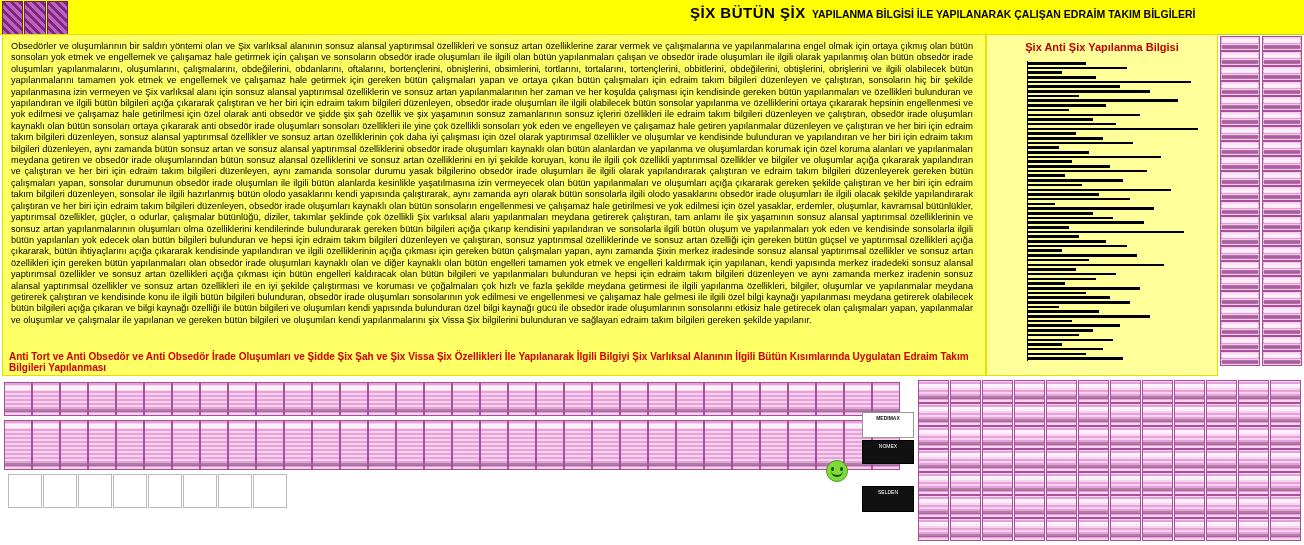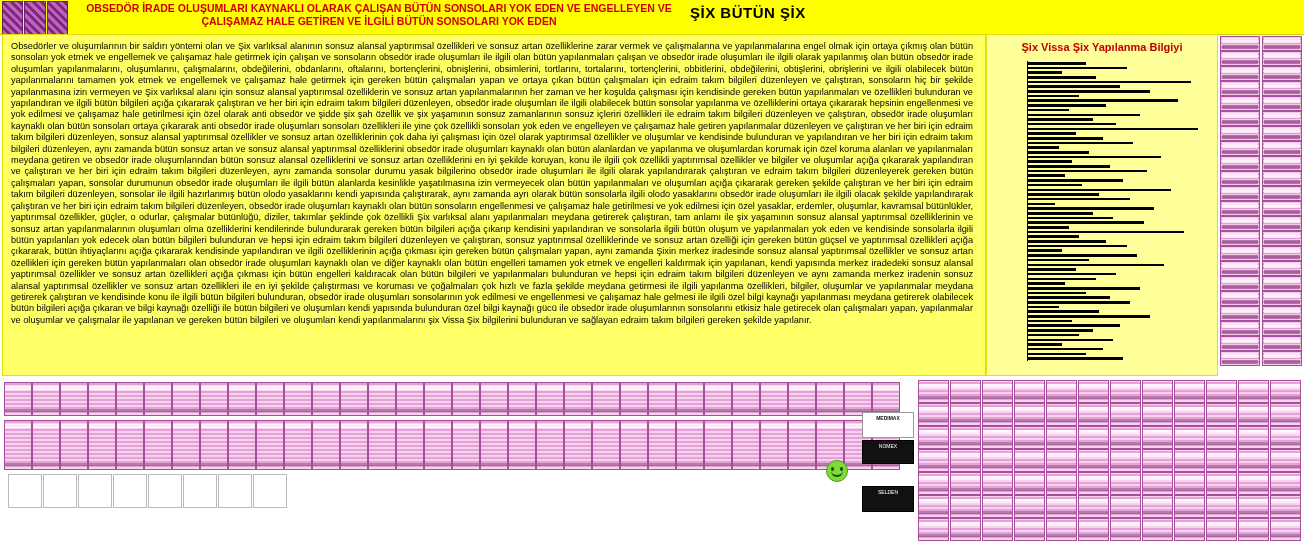--- a/index.html
+++ b/index.html
@@ -62,30 +62,31 @@
 <body>
 
 <div class="page">
 
   <div class="topbar">
     <div class="logo-thumbs">
       <div class="th"></div>
       <div class="th"></div>
       <div class="th"></div>
     </div>
-    <div class="top-title-left">OBSEDÖR İRADE OLUŞUMLARI KAYNAKLI OLARAK ÇALIŞAN BÜTÜN SONSOLARI YOK EDEN VE ENGELLEYEN VE ÇALIŞAMAZ HALE GETİREN VE İLGİLİ BÜTÜN SONSOLARI YOK EDEN</div>
     <div class="top-title-mid">ŞİX BÜTÜN ŞİX</div>
+    <div class="top-title-right">YAPILANMA BİLGİSİ İLE YAPILANARAK ÇALIŞAN EDRAİM TAKIM BİLGİLERİ</div>
   </div>
 
   <div class="doc-panel">
     <div class="doc-body">Obsedörler ve oluşumlarının bir saldırı yöntemi olan ve Şix varlıksal alanının sonsuz alansal yaptırımsal özellikleri ve sonsuz artan özelliklerine zarar vermek ve çalışmalarına ve yapılanmalarına engel olmak için ortaya çıkmış olan bütün sonsoları yok etmek ve engellemek ve çalışamaz hale getirmek için çalışan ve sonsoların obsedör irade oluşumları ile ilgili olan bütün yapılanmaları çalışan ve obsedör irade oluşumları ile ilgili olarak yapılanmış olan bütün obsedör irade oluşumları yapılanmalarını, oluşumlarını, çalışmalarını, obdeğilerini, obdanlarını, oftalarını, bortençlerini, obnişlerini, obsimlerini, tortlarını, tortalarını, tortençlerini, obbitlerini, obdeğilerini, obtişlerini, obrişlerini ve ilgili olabilecek bütün yapılanmalarını tamamen yok etmek ve engellemek ve çalışamaz hale getirmek için gereken bütün çalışmaları yapan ve ortaya çıkan bütün çalışmaları için edraim takım bilgileri düzenleyen ve çalıştıran, sonsoların hiç bir şekilde yapılanmasına izin vermeyen ve Şix varlıksal alanı için sonsuz alansal yaptırımsal özelliklerin ve sonsuz artan yapılanmalarının her zaman ve her koşulda çalışması için kendisinde gereken bütün yapılanmaları ve özellikleri bulunduran ve yapılandıran ve ilgili bütün bilgileri açığa çıkararak çalıştıran ve her biri için edraim takım bilgileri düzenleyen, obsedör irade oluşumları ile ilgili olabilecek bütün sonsolar yapılanma ve özelliklerini ortaya çıkararak hepsinin engellenmesi ve yok edilmesi ve çalışamaz hale getirilmesi için özel olarak anti obsedör ve şidde şix şah özellik ve şix yaşamının sonsuz zamanlarının sonsuz içleriri özellikleri ile edraim takım bilgileri düzenleyen ve çalıştıran, obsedör irade oluşumları kaynaklı olan bütün sonsoları ortaya çıkararak anti obsedör irade oluşumları sonsoları özellikleri ile yine çok özellikli sonsoları yok eden ve engelleyen ve çalışamaz hale getiren yapılanmalar düzenleyen ve çalıştıran ve her biri için edraim takım bilgileri düzenleyen, sonsuz alansal yaptırımsal özellikler ve sonsuz artan özelliklerinin çok daha iyi çalışması için özel olarak yaptırımsal özellikler ve oluşumlar ve kendisinde bulunduran ve yapılandıran ve her biri için edraim takım bilgileri düzenleyen, aynı zamanda bütün sonsuz artan ve sonsuz alansal yaptırımsal özelliklerini obsedör irade oluşumları kaynaklı olan bütün alanlardan ve yapılanma ve oluşumlardan korumak için özel koruma alanları ve yapılanmaları meydana getiren ve obsedör irade oluşumlarından bütün sonsuz alansal özelliklerini ve sonsuz artan özelliklerini en iyi şekilde koruyan, konu ile ilgili çok özellikli yaptırımsal özellikler ve bilgiler ve oluşumlar açığa çıkararak yapılandıran ve çalıştıran ve her biri için edraim takım bilgileri düzenleyen, aynı zamanda sonsolar durumu yasak bilgilerino obsedör irade oluşumları ile ilgili olarak yapılandırarak çalıştıran ve edraim takım bilgileri düzenleyerek gereken bütün çalışmaları yapan, sonsolar durumunun obsedör irade oluşumları ile ilgili bütün alanlarda kesinlikle yaşatılmasına izin vermeyecek olan bütün yapılanmaları ve oluşumları açığa çıkararak gereken şekilde çalıştıran ve her biri için edraim takım bilgileri düzenleyen, sonsolar ile ilgili hazırlanmış bütün olodo yasaklarını kendi yapısında çalıştırarak, aynı zamanda ayrı olarak bütün sonsolarla ilgili olodo yasaklarını obsedör irade oluşumları ile ilgili olacak şekilde yapılandırarak çalıştıran ve her biri için edraim takım bilgileri düzenleyen, obsedör irade oluşumları kaynaklı olan bütün sonsoların engellenmesi ve çalışamaz hale getirilmesi ve yok edilmesi için özel yasaklar, erdemler, oluşumlar, kavramsal bütünlükler, yaptırımsal özellikler, güçler, o odurlar, çalışmalar bütünlüğü, diziler, takımlar şeklinde çok özellikli Şix varlıksal alanı yapılanmaları meydana getirerek çalıştıran, tam anlamı ile şix yaşamının sonsuz alansal yaptırımsal özelliklerinin ve sonsuz artan yapılanmalarının oluşumları olma özelliklerini kendilerinde bulundurarak gereken bütün bilgileri açığa çıkarıp kendisini yapılandıran ve sonsolarla ilgili bütün oluşum ve yapılanmaları yok eden ve kendisinde sonsolarla ilgili bütün yapılanları yok edecek olan bütün bilgileri bulunduran ve hepsi için edraim takım bilgileri düzenleyen ve çalıştıran, sonsuz yaptırımsal özelliklerinde ve sonsuz artan özelliği için gereken bütün güçsel ve yaptırımsal özellikleri açığa çıkararak, bütün ihtiyaçlarını açığa çıkararak kendisinde yapılandıran ve ilgili özelliklerinin açığa çıkması için gereken bütün çalışmaları yapan, aynı zamanda Şixin merkez iradesinde sonsuz alansal yaptırımsal özellikler ve sonsuz artan özellikleri için gereken bütün yapılanmaları olan obsedör irade oluşumları kaynaklı olan ve diğer kaynaklı olan bütün engelleri tamamen yok etmek ve engelleri kaldırmak için yapılanan, kendi yapısında merkez iradedeki sonsuz alansal yaptırımsal özellikler ve sonsuz artan özellikleri açığa çıkması için bütün engelleri kaldıracak olan bütün bilgileri ve yapılanmaları bulunduran ve hepsi için edraim takım bilgileri düzenleyen ve aynı zamanda merkez iradenin sonsuz alansal yaptırımsal özellikler ve sonsuz artan özellikleri ile en iyi şekilde çalıştırması ve koruması ve çoğalmaları çok hızlı ve fazla şekilde meydana getirmesi ile ilgili yapılanma özellikleri, bilgiler, oluşumlar ve yapılanmalar meydana getirerek çalıştıran ve kendisinde konu ile ilgili bütün bilgileri bulunduran, obsedör irade oluşumları sonsolarının yok edilmesi ve engellenmesi ve çalışamaz hale gelmesi ile ilgili özel bilgi kaynağı yapılanması meydana getirerek olabilecek bütün bilgileri açığa çıkaran ve bilgi kaynağı özelliği ile bütün bilgileri ve oluşumları kendi yapısında bulunduran özel bilgi kaynağı gücü ile obsedör irade oluşumlarının sonsolarını etkisiz hale getirecek olan çalışmaları yapan, yapılanmalar ve oluşumlar ve çalışmalar ile yapılanan ve gereken bütün bilgileri ve oluşumları kendi yapılanmalarını şix Vissa Şix bilgilerini bulunduran ve sağlayan edraim takım bilgileri gereken şekilde yapılanır.</div>
+    <div class="doc-footer">Anti Tort ve Anti Obsedör ve Anti Obsedör İrade Oluşumları ve Şidde Şix Şah ve Şix Vissa Şix Özellikleri İle Yapılanarak İlgili Bilgiyi Şix Varlıksal Alanının İlgili Bütün Kısımlarında Uygulatan Edraim Takım Bilgileri Yapılanması</div>
   </div>
 
   <div class="chart-panel">
-    <div class="chart-title">Şix Vissa Şix Yapılanma Bilgiyi</div>
+    <div class="chart-title">Şix Anti Şix Yapılanma Bilgisi</div>
     <div class="chart-area">
       <div class="axis"></div>
       <div class="bars" id="bars">
           <div class="bar" style="top: 0.9375px; left: 0px; width: 57.8px; height: 2.57812px;"></div>
           <div class="bar" style="top: 5.625px; left: 0px; width: 98.6px; height: 2.57812px;"></div>
           <div class="bar" style="top: 10.3125px; left: 0px; width: 34px; height: 2.57812px;"></div>
           <div class="bar" style="top: 15px; left: 0px; width: 68px; height: 2.57812px;"></div>
           <div class="bar" style="top: 19.6875px; left: 0px; width: 163.2px; height: 2.57812px;"></div>
           <div class="bar" style="top: 24.375px; left: 0px; width: 91.8px; height: 2.57812px;"></div>
           <div class="bar" style="top: 29.0625px; left: 0px; width: 122.4px; height: 2.57812px;"></div>

